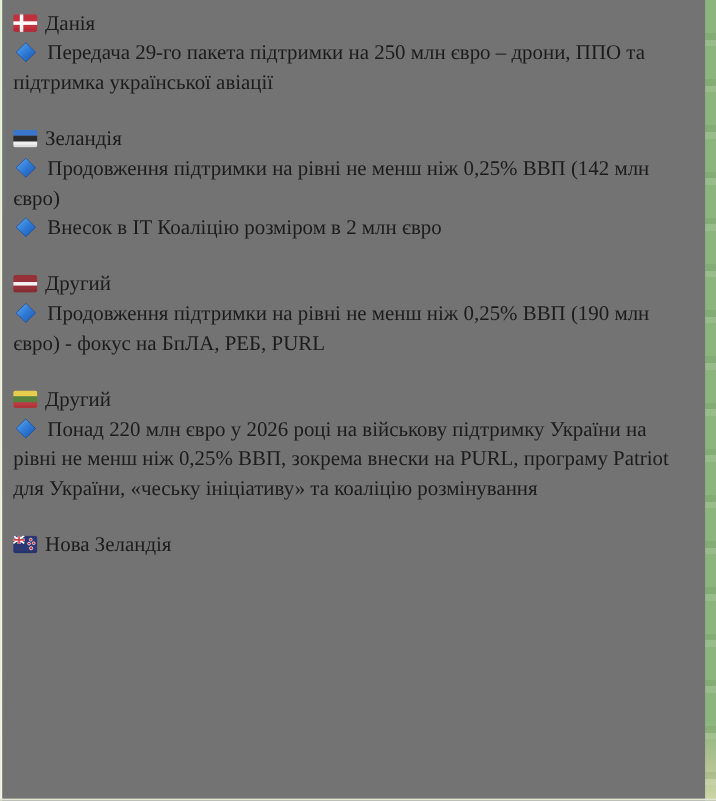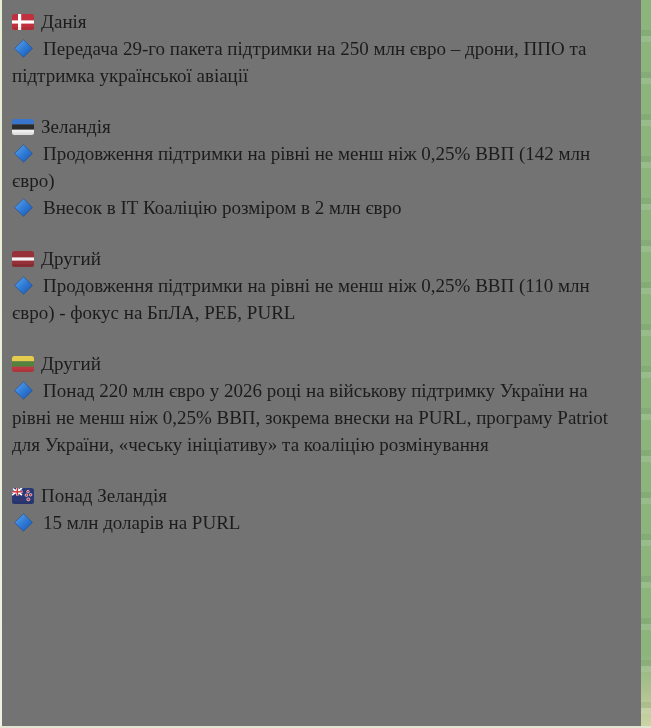--- a/index.html
+++ b/index.html
@@ -165,21 +165,21 @@
 
     <div class="section">
       <p>
         <svg class="flag" viewBox="0 0 22 16">
             <use href="#flagLV"></use>
           </svg><span>Другий</span>
       </p>
       <p class="item">
         <svg class="diamond" viewBox="0 0 19 19">
             <use href="#diamondShape"></use>
-          </svg><span>Продовження підтримки на рівні не менш ніж 0,25% ВВП (110 млн євро) - фокус на БпЛА, РЕБ, PURL</span>
+          </svg><span>Продовження підтримки на рівні не менш ніж 0,25% ВВП (190 млн євро) - фокус на БпЛА, РЕБ, PURL</span>
       </p>
     </div>
 
     <div class="section">
       <p>
         <svg class="flag" viewBox="0 0 22 16">
             <use href="#flagLT"></use>
           </svg><span>Другий</span>
       </p>
       <p class="item">
@@ -187,26 +187,21 @@
             <use href="#diamondShape"></use>
           </svg><span>Понад 220 млн євро у 2026 році на військову підтримку України на рівні не менш ніж 0,25% ВВП, зокрема внески на PURL, програму Patriot для України, «чеську ініціативу» та коаліцію розмінування</span>
       </p>
     </div>
 
 
     <div class="section">
       <p>
         <svg class="flag" viewBox="0 0 22 16">
             <use href="#flagNZ"></use>
-          </svg><span>Понад Зеландія</span>
-      </p>
-      <p class="item">
-        <svg class="diamond" viewBox="0 0 19 19">
-            <use href="#diamondShape"></use>
-          </svg><span>15 млн доларів на PURL</span>
+          </svg><span>Нова Зеландія</span>
       </p>
     </div>
 
   </div>
 
   <div class="bg-strip"></div>
   <div class="edge-left"></div>
   <div class="edge-bottom"></div>
 </div>
 

